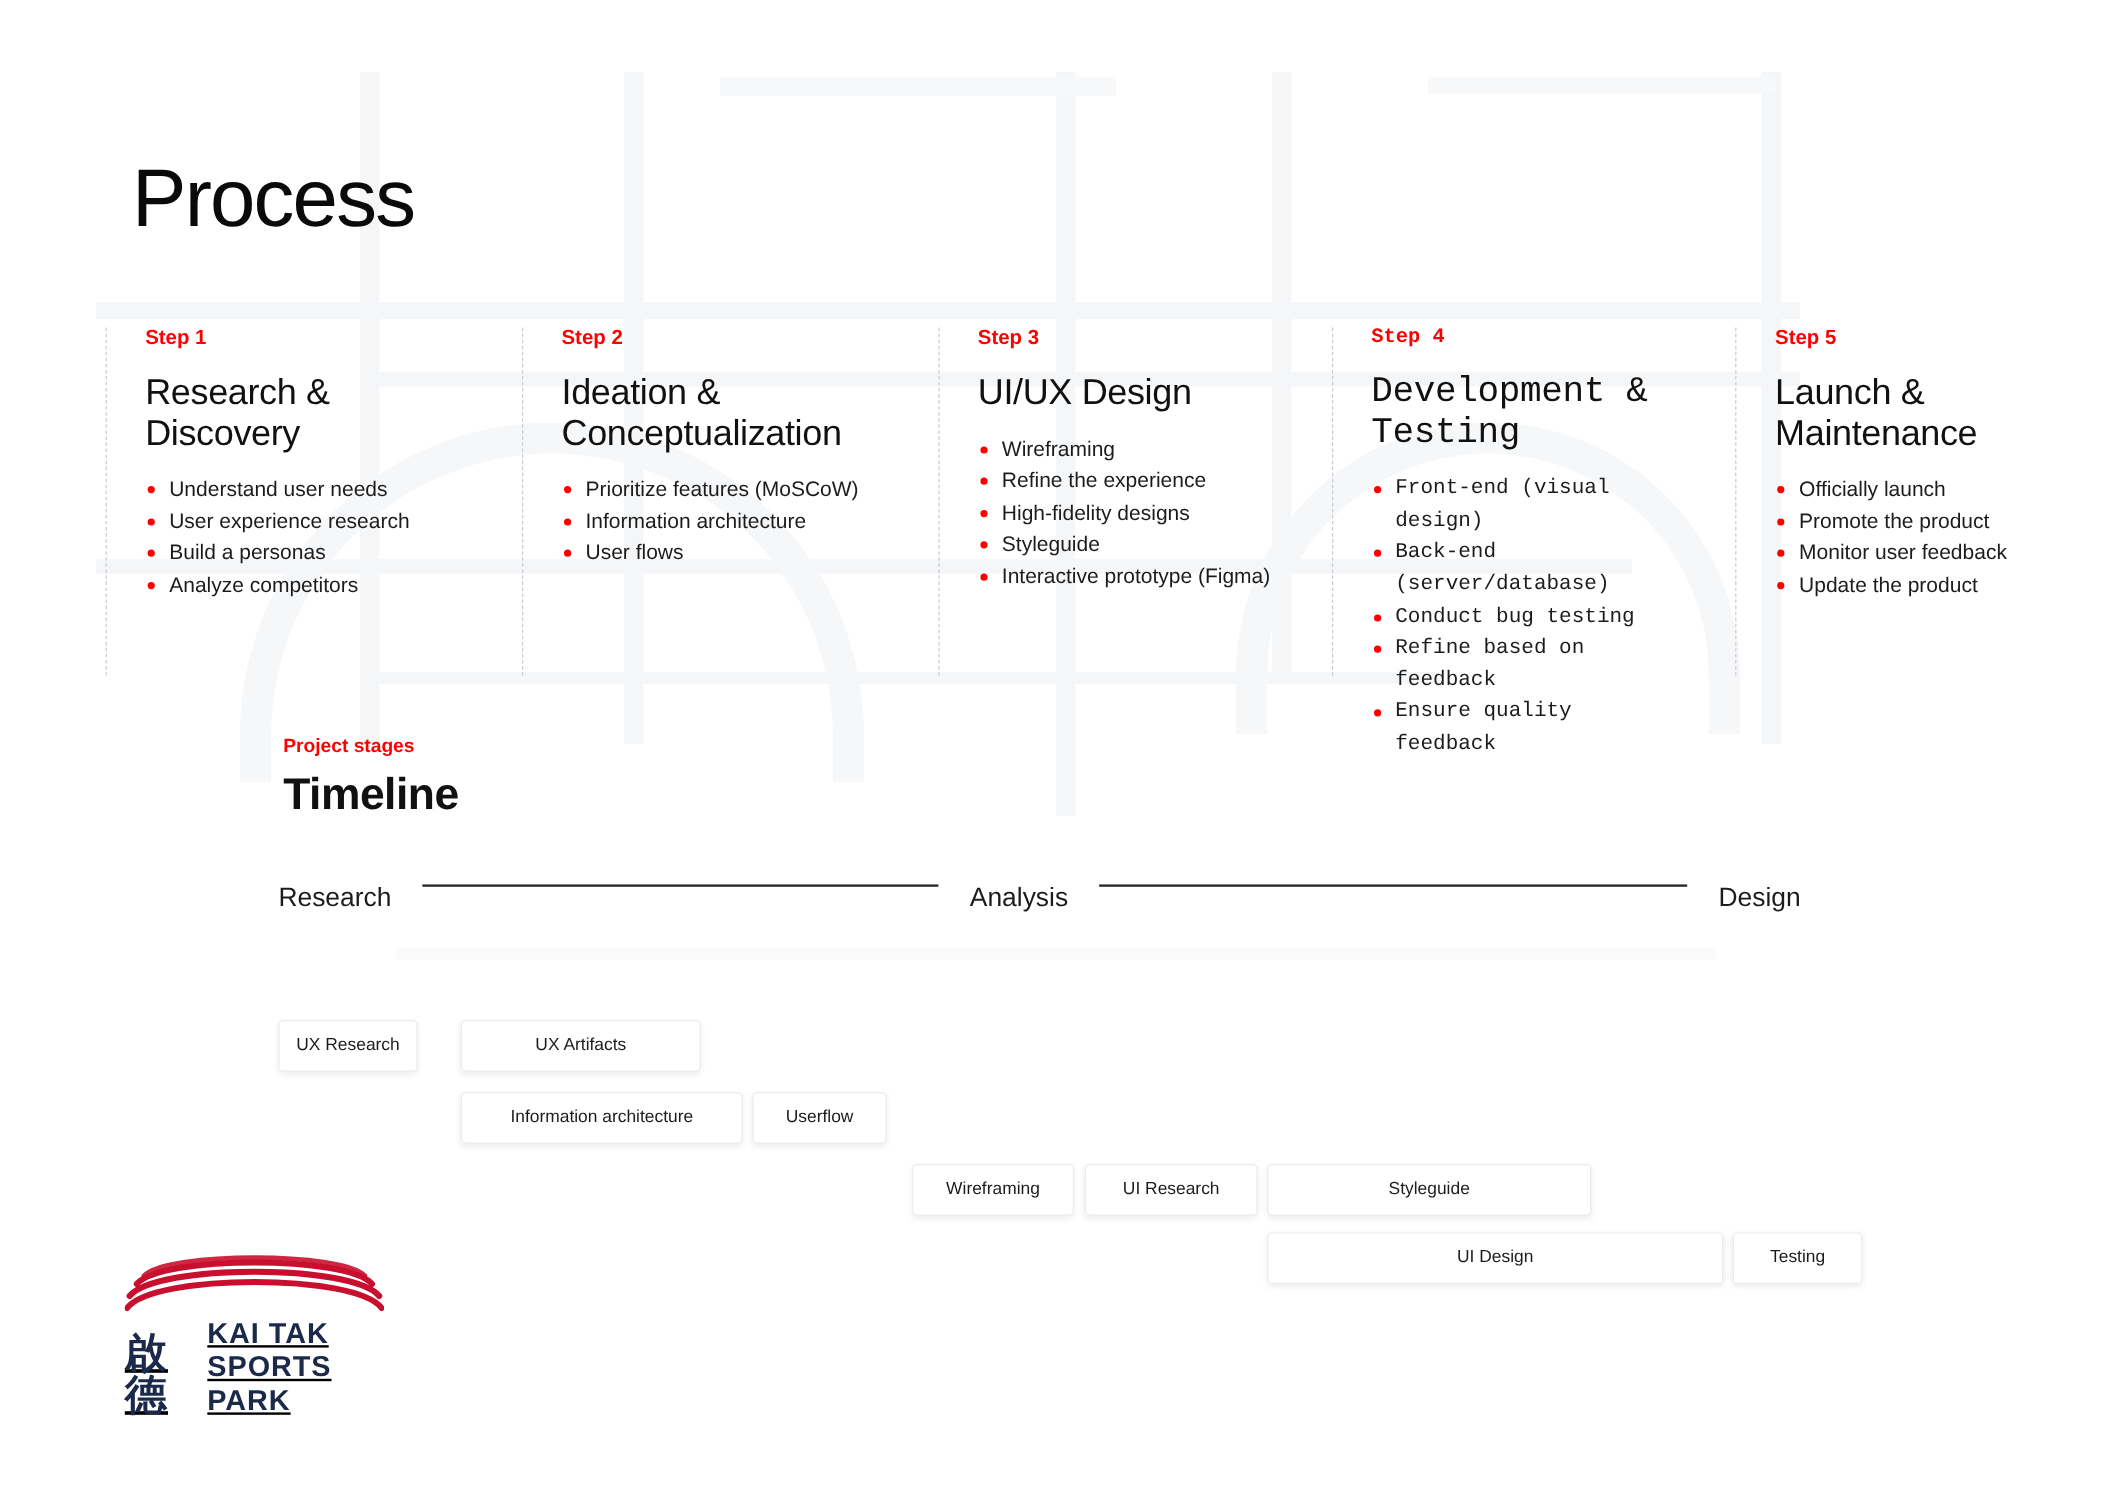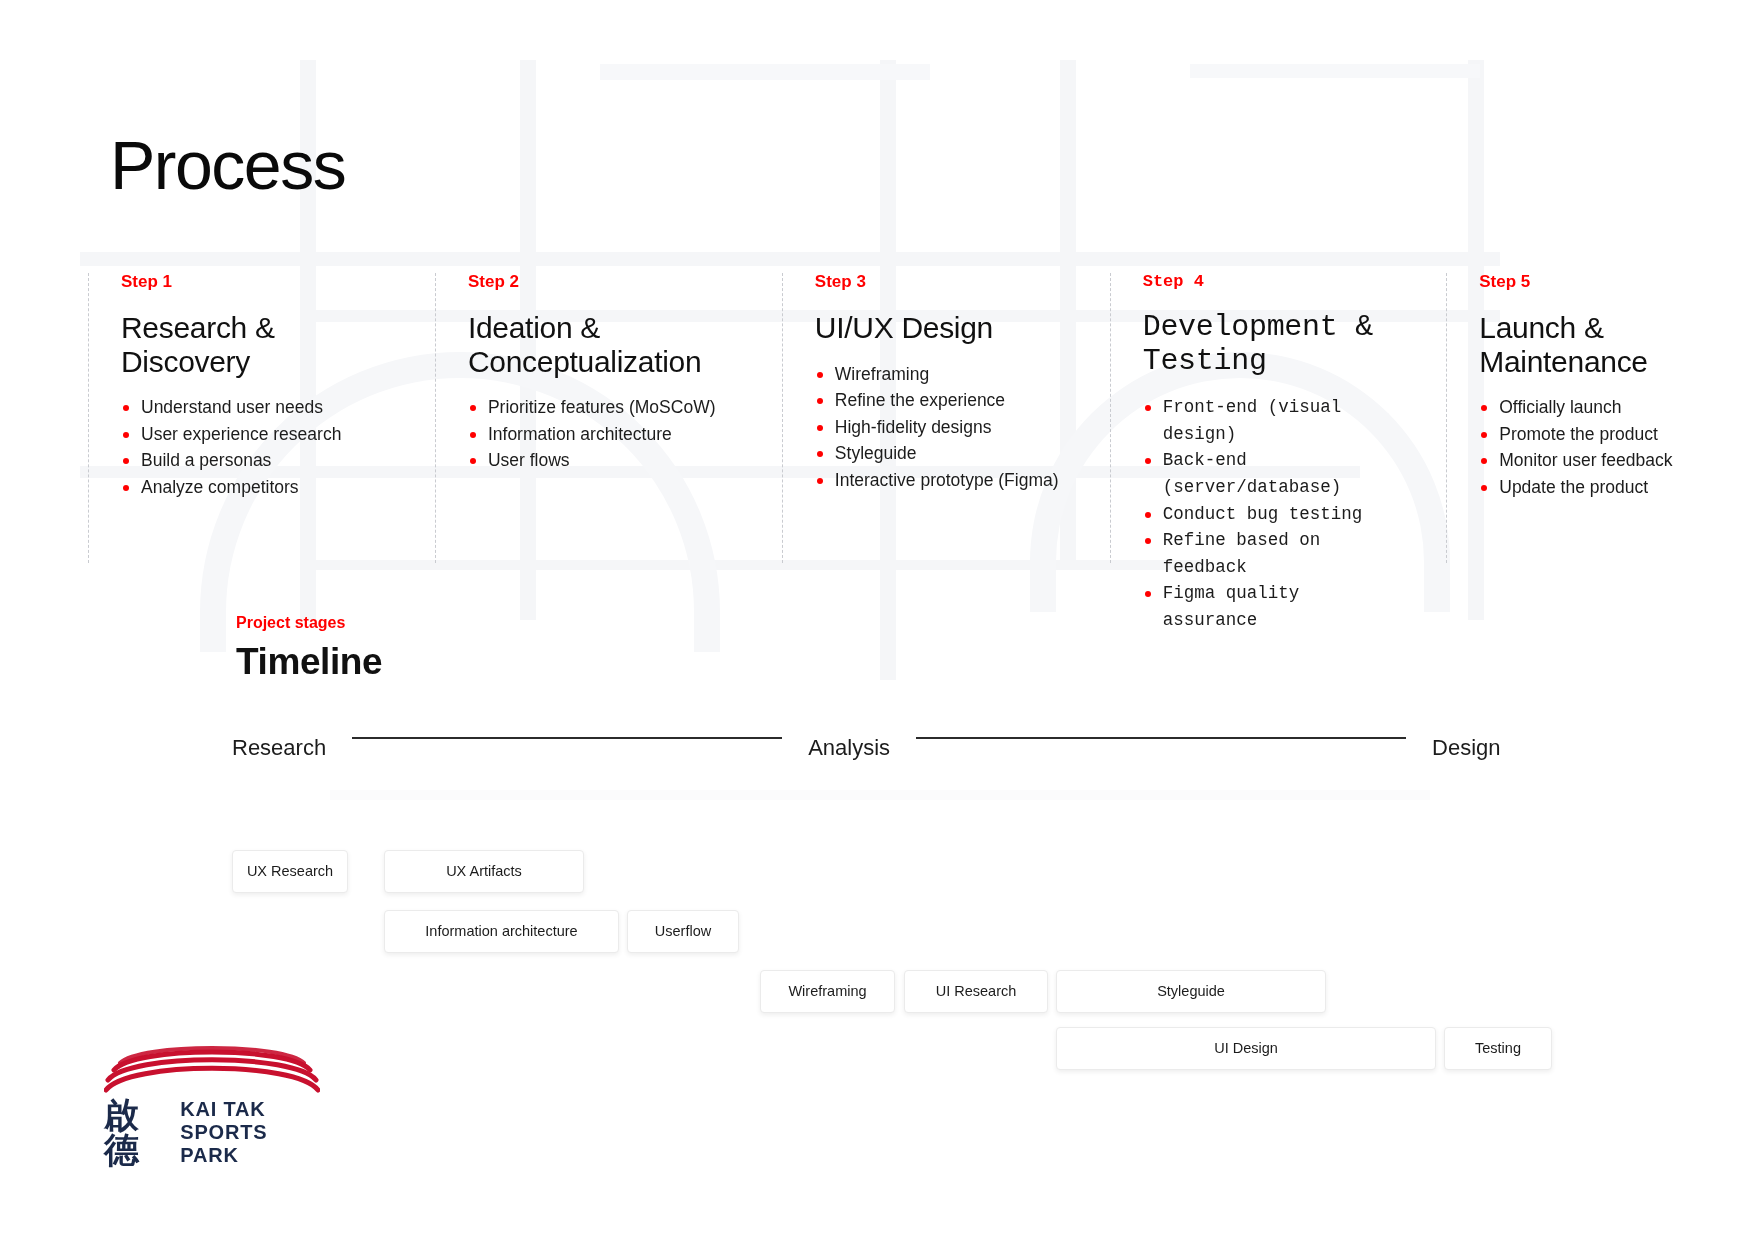--- a/index.html
+++ b/index.html
@@ -157,33 +157,34 @@
   }
 
   
   #logo { position: absolute; left: 104px; top: 1040px; width: 216px; height: 108px; }
   #logo-mark { position: absolute; left: 0; top: 0; width: 216px; height: 56px; }
   #logo-wordmark {
     position: absolute;
     left: 0;
     top: 58px;
     display: flex;
-    align-items: flex-start;
+    align-items: flex-end;
+    text-decoration: underline;
   }
   #logo-cn {
     font-family: "DejaVu Sans", sans-serif;
     font-size: 35px;
     font-weight: 700;
     color: #1b2a4a;
     line-height: 1;
     letter-spacing: 1px;
   }
   #logo-en {
     margin-left: 10px;
-    font-size: 20px;
+    font-size: 24px;
     font-weight: 700;
     color: #1b2a4a;
     line-height: 1.16;
     letter-spacing: 0.8px;
     white-space: pre-line;
   }
 </style>
 </head>
 <body>
 
@@ -247,21 +248,21 @@
 
     <div class="step-col c4">
       <div class="step-kicker">Step 4</div>
       <div class="step-heading">Development &amp;
 Testing</div>
       <ul class="step-list">
         <li>Front-end (visual design)</li>
         <li>Back-end (server/database)</li>
         <li>Conduct bug testing</li>
         <li>Refine based on feedback</li>
-        <li>Figma quality assurance</li>
+        <li>Ensure quality feedback</li>
       </ul>
     </div>
 
     <div class="step-col c5">
       <div class="step-kicker">Step 5</div>
       <div class="step-heading">Launch &amp;
 Maintenance</div>
       <ul class="step-list">
         <li>Officially launch</li>
         <li>Promote the product</li>

